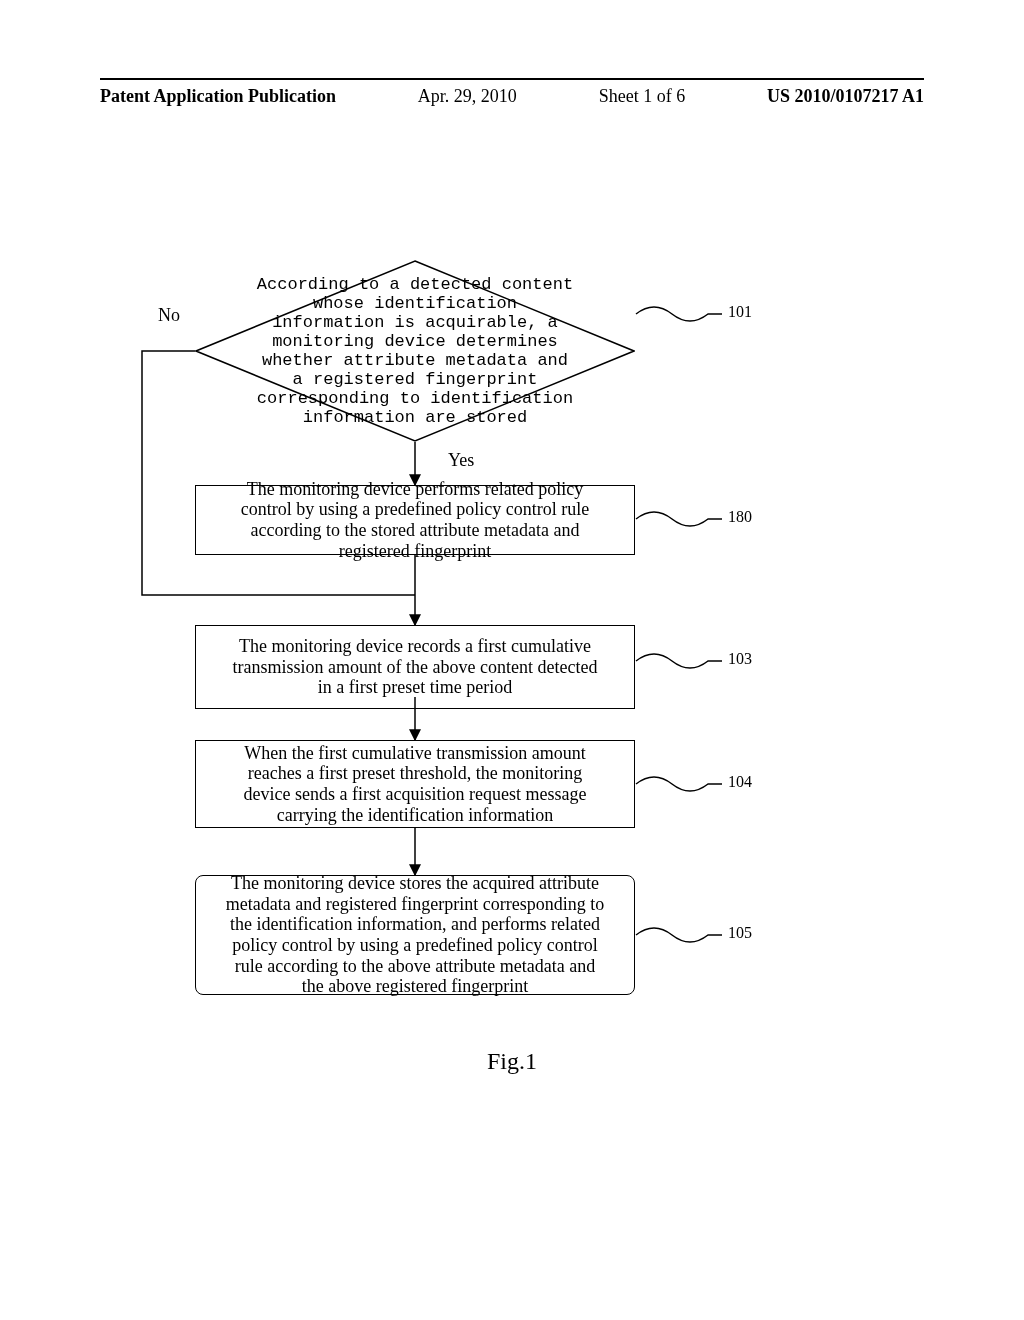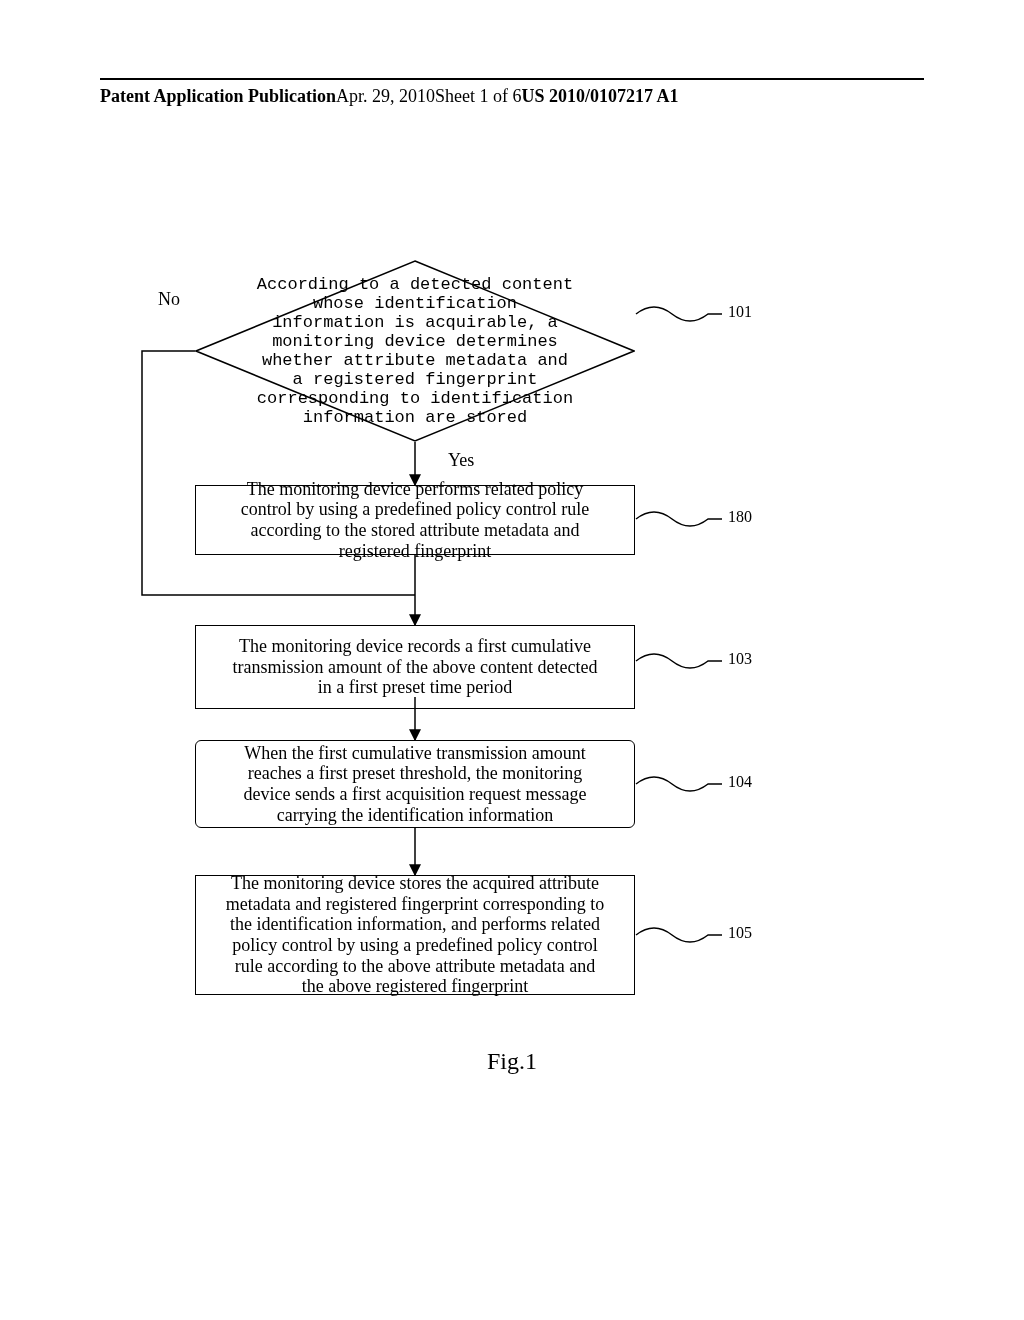--- a/index.html
+++ b/index.html
@@ -19,21 +19,21 @@
     right: 100px;
     top: 78px;
     border-top: 2px solid #000;
   }
   .header {
     position: absolute;
     top: 86px;
     left: 100px;
     right: 100px;
     display: flex;
-    justify-content: flex-start;
+    justify-content: space-between;
     font-size: 18px;
   }
   .header .ppub { font-weight: bold; }
   .header .pubno { font-weight: bold; }
 
   
   .diamond {
     position: absolute;
     left: 195px;
     top: 260px;
@@ -63,30 +63,30 @@
     text-align: center;
     font-size: 18px;
     line-height: 1.15;
     padding: 6px 28px;
     display: flex;
     align-items: center;
     justify-content: flex-end;
   }
   .b102 { left: 195px; top: 485px; width: 440px; height: 70px; }
   .b103 { left: 195px; top: 625px; width: 440px; height: 84px; }
-  .b104 { left: 195px; top: 740px; width: 440px; height: 88px; border-radius: 6px; }
-  .b105 { left: 195px; top: 875px; width: 440px; height: 120px; }
+  .b104 { left: 195px; top: 740px; width: 440px; height: 88px; }
+  .b105 { left: 195px; top: 875px; width: 440px; height: 120px; border-radius: 8px; }
 
   
   .edge-label {
     position: absolute;
     font-size: 18px;
     background: #fff;
   }
-  .lbl-no  { left: 158px; top: 289px; }
+  .lbl-no  { left: 158px; top: 305px; }
   .lbl-yes { left: 440px; top: 450px; margin-left: 8px; }
 
   
   .stepnum {
     position: absolute;
     font-size: 16px;
   }
   .sn101 { left: 728px; top: 303px; }
   .sn102 { left: 728px; top: 508px; }
   .sn103 { left: 728px; top: 650px; }

